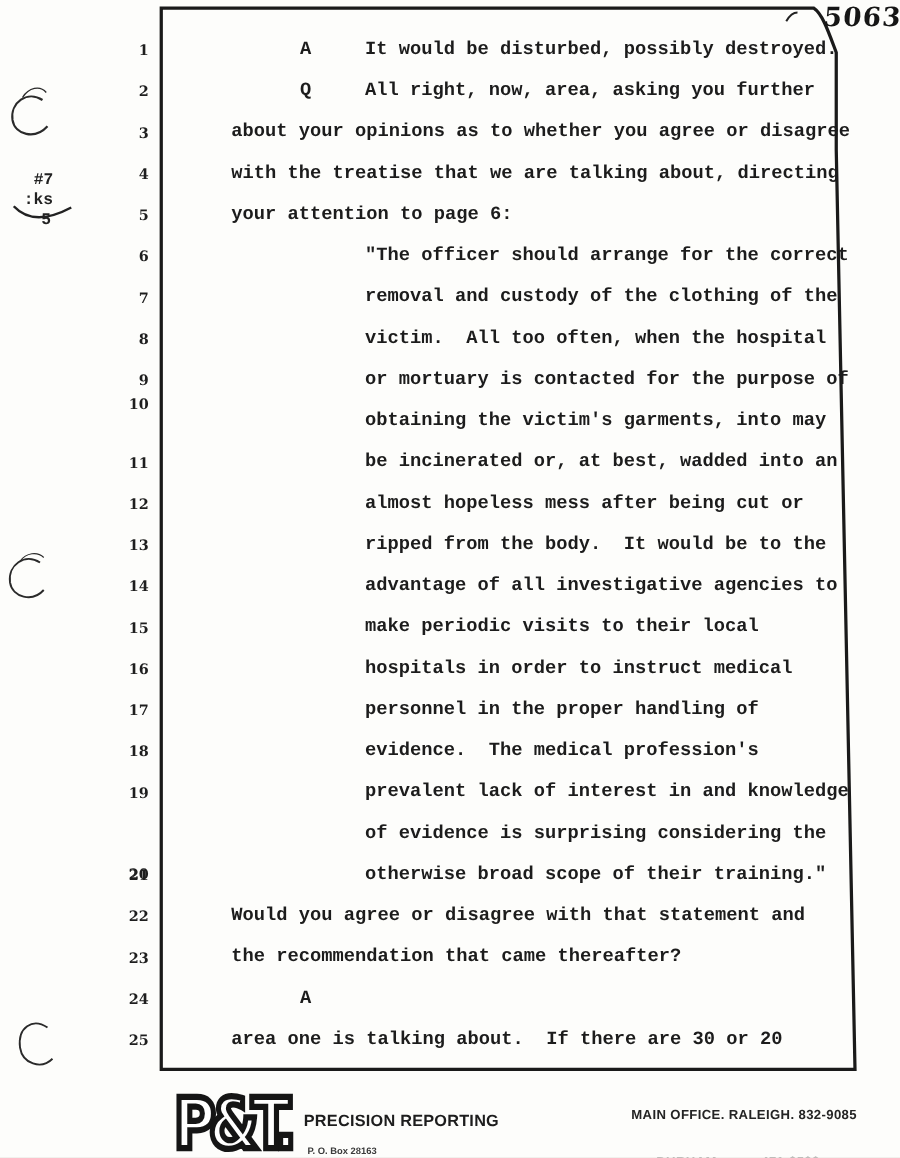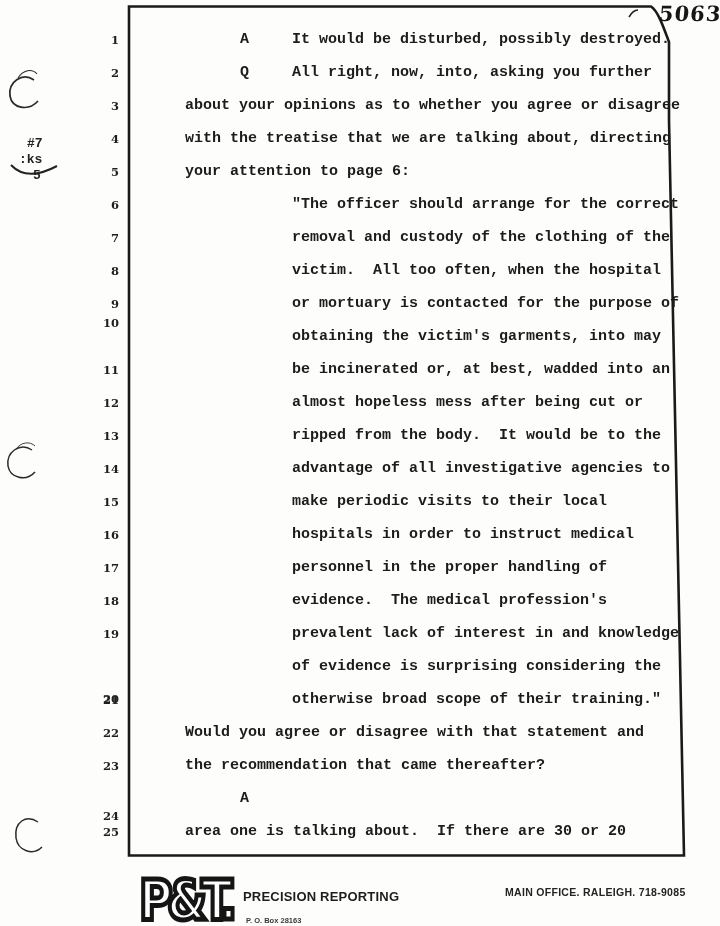--- a/index.html
+++ b/index.html
@@ -119,26 +119,26 @@
       <div class="lnum" style="top: 462px;">14</div>
       <div class="lnum" style="top: 495px;">15</div>
       <div class="lnum" style="top: 528px;">16</div>
       <div class="lnum" style="top: 561px;">17</div>
       <div class="lnum" style="top: 594px;">18</div>
       <div class="lnum" style="top: 627px;">19</div>
       <div class="lnum" style="top: 660px; margin-top: 32px;">20</div>
       <div class="lnum" style="top: 693px;">21</div>
       <div class="lnum" style="top: 726px;">22</div>
       <div class="lnum" style="top: 759px;">23</div>
-      <div class="lnum" style="top: 792px; margin-top: 17px;">24</div>
+      <div class="lnum" style="top: 792px;">24</div>
       <div class="lnum" style="top: 825px;">25</div>
     </div>
   <div id="transcript-lines">
       <div class="tline qa" style="top: 31px;"><span class="spk">A</span><span>It would be disturbed, possibly destroyed.</span></div>
-      <div class="tline qa" style="top: 64px;"><span class="spk">Q</span><span>All right, now, into, asking you further</span></div>
+      <div class="tline qa" style="top: 64px;"><span class="spk">Q</span><span>All right, now, area, asking you further</span></div>
       <div class="tline flush" style="top: 97px;"><span>about your opinions as to whether you agree or disagree</span></div>
       <div class="tline flush" style="top: 130px;"><span>with the treatise that we are talking about, directing</span></div>
       <div class="tline flush" style="top: 163px;"><span>your attention to page 6:</span></div>
       <div class="tline quote" style="top: 196px;"><span>"The officer should arrange for the correct</span></div>
       <div class="tline quote" style="top: 229px;"><span>removal and custody of the clothing of the</span></div>
       <div class="tline quote" style="top: 262px;"><span>victim.  All too often, when the hospital</span></div>
       <div class="tline quote" style="top: 295px;"><span>or mortuary is contacted for the purpose of</span></div>
       <div class="tline quote" style="top: 328px;"><span>obtaining the victim's garments, into may</span></div>
       <div class="tline quote" style="top: 361px;"><span>be incinerated or, at best, wadded into an</span></div>
       <div class="tline quote" style="top: 394px;"><span>almost hopeless mess after being cut or</span></div>
@@ -165,17 +165,17 @@
     <div>PRECISION REPORTING</div>
     
   </div>
 
   <div class="address">
     <div>P. O. Box 28163</div>
     
   </div>
 
   <div class="phones">
-    <div class="main-office">MAIN OFFICE. RALEIGH. 718-9085</div>
+    <div class="main-office">MAIN OFFICE. RALEIGH. 832-9085</div>
     <div class="office-rows" id="office-rows"><div class="office-row"><span class="city">DURHAM</span><span>471-3528</span></div></div>
   </div>
 
 </div>
 
 </body></html>

